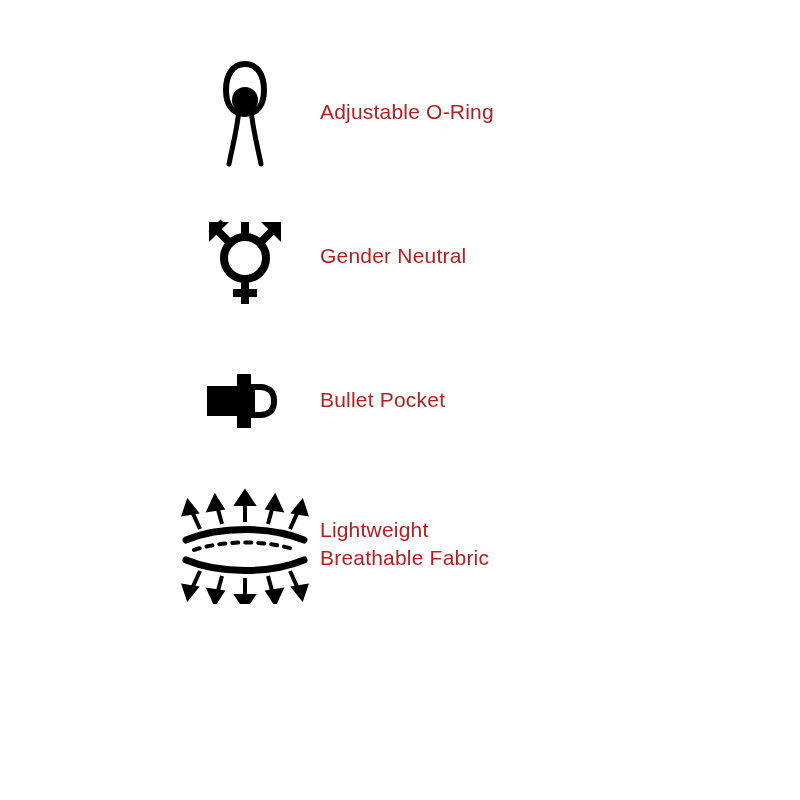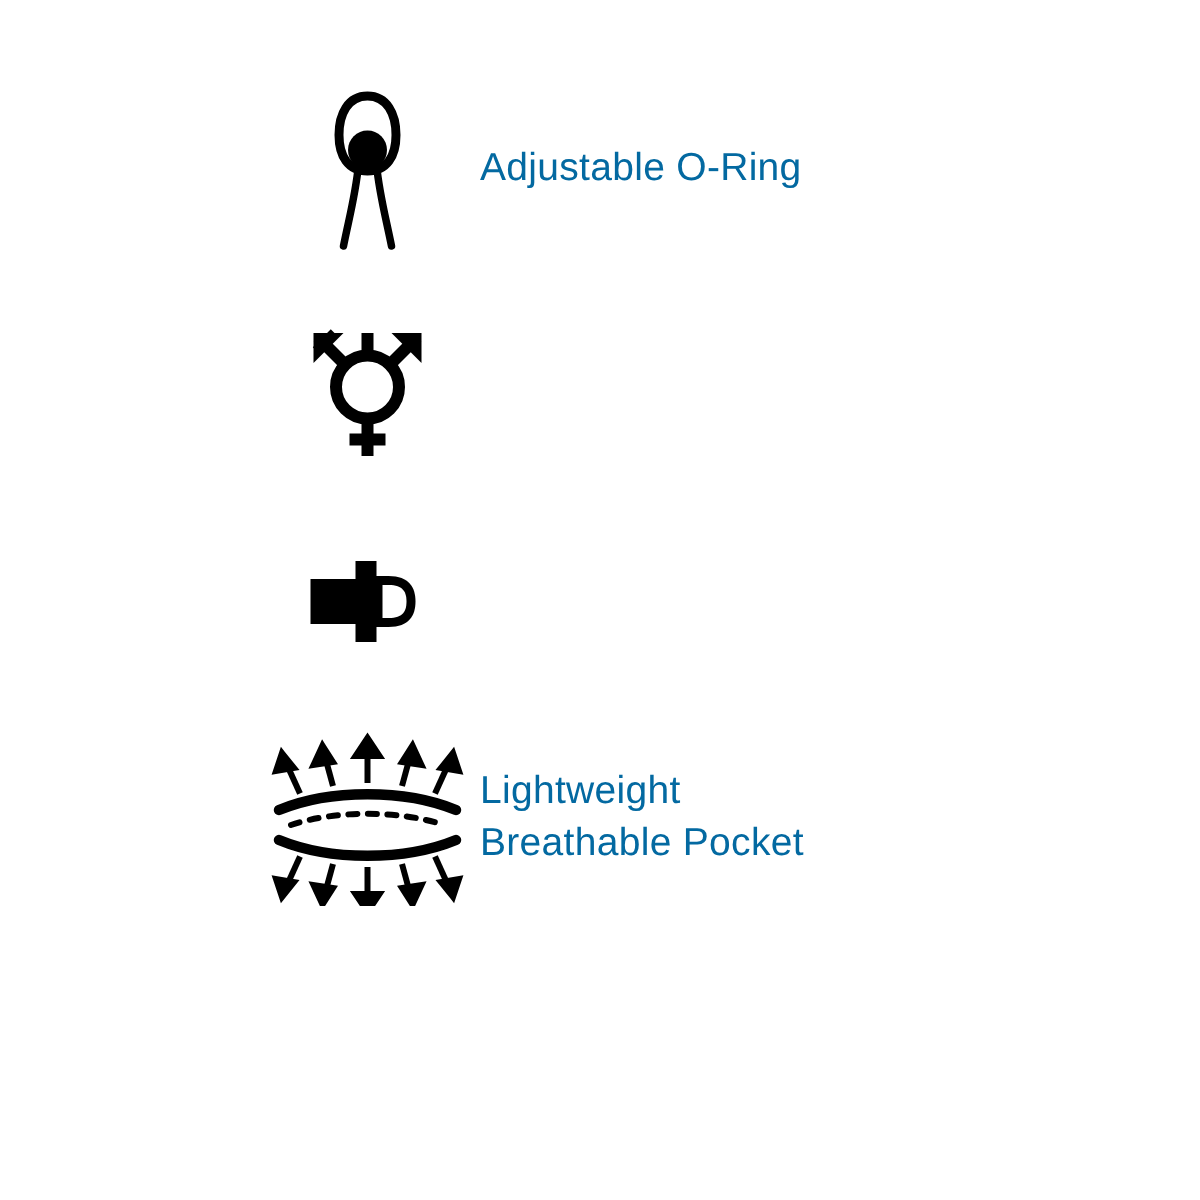--- a/index.html
+++ b/index.html
@@ -37,24 +37,24 @@
   .icon-cell {
     width: 130px;
     min-width: 130px;
     height: 120px;
     display: flex;
     align-items: center;
     justify-content: center;
   }
   .label-cell {
     padding-left: 10px;
-    font-size: 26px;
+    font-size: 21px;
     line-height: 1.35;
     letter-spacing: 0.2px;
-    color: #0369a1;
+    color: #b91c1c;
     font-weight: 400;
     white-space: pre-line;
   }
   svg { display: block; }
 </style>
 </head>
 <body>
 
 <div id="feature-panel">
 
@@ -89,34 +89,36 @@
           <polygon points="96,26 96,46 76,26" fill="#000000"></polygon>
 
           <line x1="46" y1="48" x2="27" y2="29" stroke="#000000" stroke-width="8"></line>
           <polygon points="24,26 44,26 24,46" fill="#000000"></polygon>
 
           <line x1="26" y1="38" x2="38" y2="26" stroke="#000000" stroke-width="7"></line>
 
           <line x1="60" y1="41" x2="60" y2="26" stroke="#000000" stroke-width="8"></line>
         </svg>
       </div>
+      <div class="label-cell">Gender Neutral</div>
     </div>
 
     <div class="feature-row">
       <div class="icon-cell">
         <svg width="120" height="120" viewBox="0 0 120 120">
 
           <rect x="22" y="46" width="36" height="30" fill="#000000"></rect>
 
           <path d="M58 44 L74 44 C88 44 92 52 92 61 C92 70 88 78 74 78 L58 78 Z" fill="#000000"></path>
           <path d="M74 50 C84 50 86 55 86 61 C86 67 84 72 74 72 L70 72 L70 50 Z" fill="#ffffff"></path>
 
           <rect x="52" y="34" width="14" height="54" fill="#000000"></rect>
         </svg>
       </div>
+      <div class="label-cell">Bullet Pocket</div>
     </div>
 
     <div class="feature-row">
       <div class="icon-cell">
         <svg width="130" height="120" viewBox="0 0 130 120">
 
           <g stroke="#000000" stroke-width="4" fill="#000000">
             <line x1="20" y1="45" x2="10" y2="23"></line>
             <polygon points="8,18 16,28 4,30"></polygon>
             <line x1="42" y1="40" x2="36" y2="18"></line>
@@ -141,17 +143,17 @@
             <line x1="65" y1="94" x2="65" y2="118"></line>
             <polygon points="65,124 57,112 73,112"></polygon>
             <line x1="88" y1="92" x2="94" y2="114"></line>
             <polygon points="95,119 88,108 101,106"></polygon>
             <line x1="110" y1="87" x2="120" y2="109"></line>
             <polygon points="122,114 114,104 126,102"></polygon>
           </g>
         </svg>
       </div>
       <div class="label-cell">Lightweight
-Breathable Pocket</div>
+Breathable Fabric</div>
     </div>
 
   </div>
 </div>
 
 </body></html>

